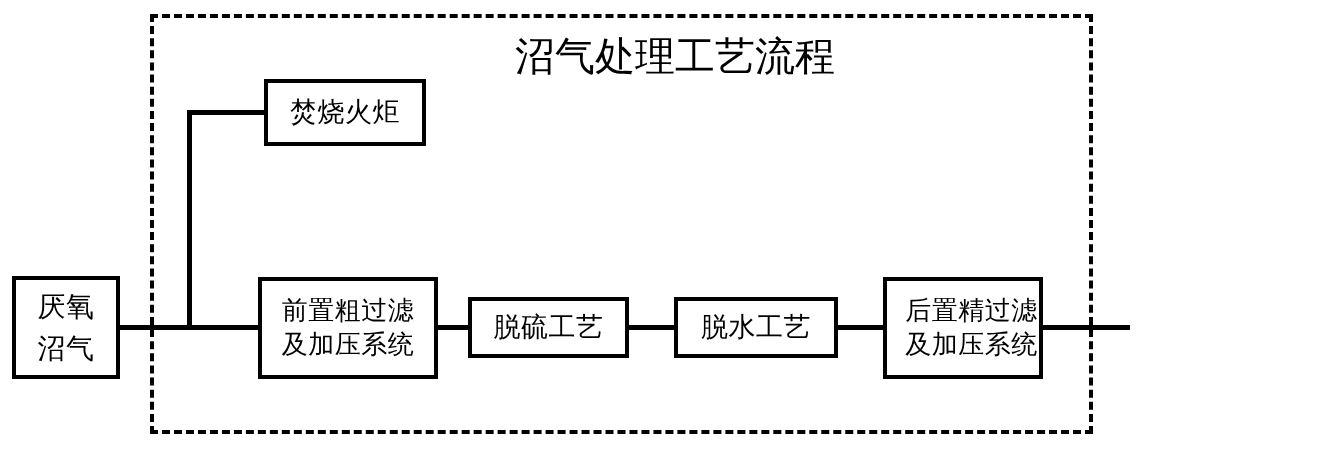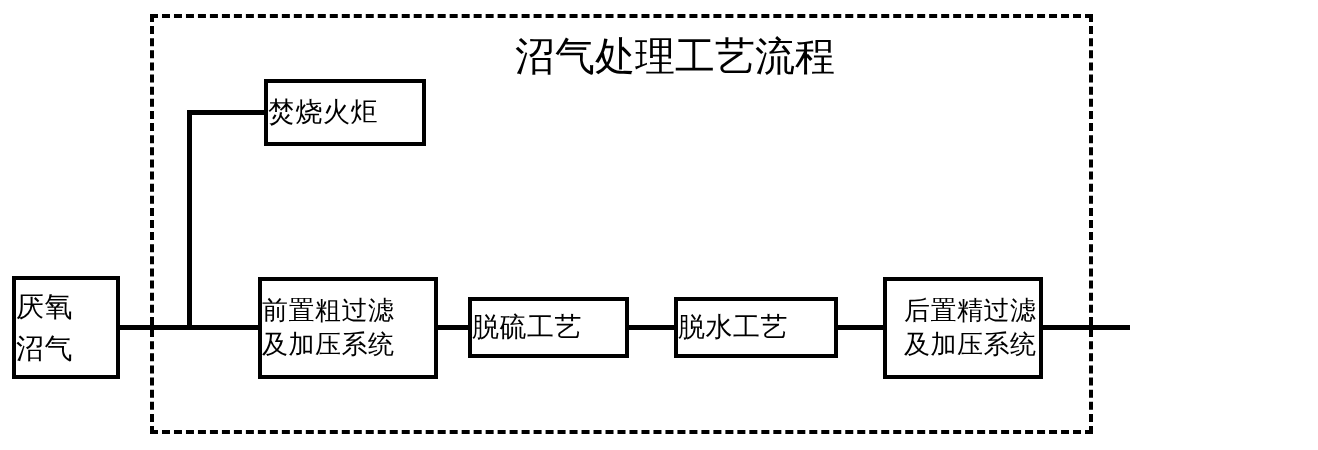--- a/index.html
+++ b/index.html
@@ -45,20 +45,21 @@
   }
 
   
   .node {
     position: absolute;
     box-sizing: border-box;
     border: 4px solid #000000;
     background: #ffffff;
     display: flex;
     align-items: center;
+    justify-content: center;
     text-align: center;
     color: #000000;
     font-family: "Liberation Serif", "DejaVu Serif", serif;
     z-index: 3;
   }
   .node .node-label {
     display: block;
     white-space: pre-line;
     font-size: 27px;
     line-height: 33px;

